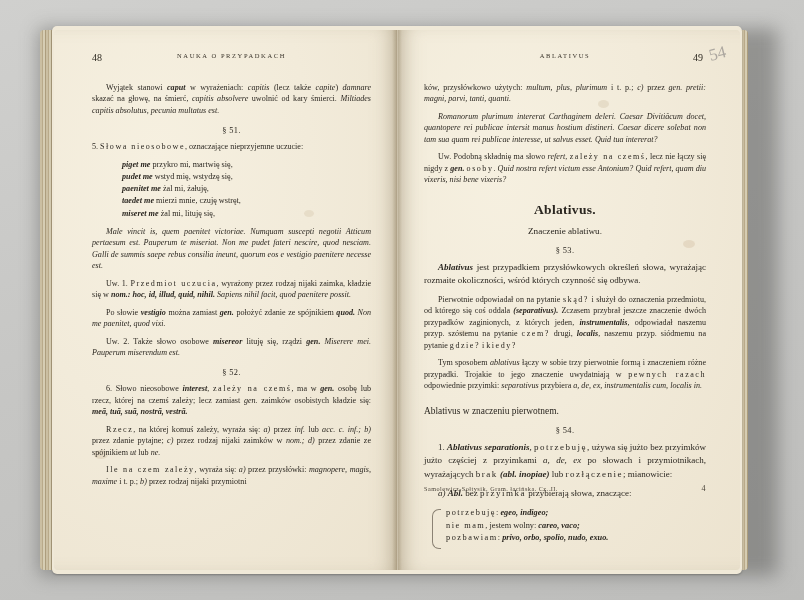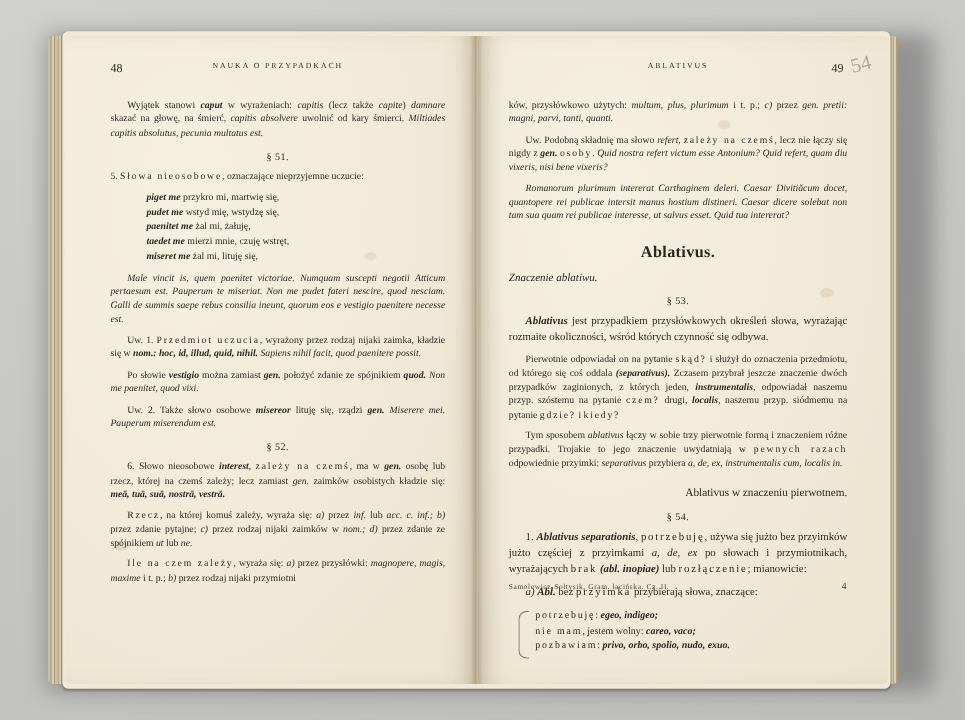--- a/index.html
+++ b/index.html
@@ -143,26 +143,26 @@
     letter-spacing: 0.4px;
   }
   .chap-title {
     text-align: center;
     font-size: 13.5px;
     font-weight: bold;
     margin: 16px 0 8px 0;
     letter-spacing: 0.3px;
   }
   .sub-title {
+    text-align: center;
     font-size: 9.2px;
     margin: 4px 0 8px 0;
-    font-style: italic;
   }
   .sub-title2 {
-    text-align: right;
+    text-align: left;
     font-size: 9.4px;
     margin: 14px 0 6px 0;
   }
   .big-para {
     font-size: 9px;
     line-height: 1.5;
   }
 
   .verb-list {
     margin: 4px 0 6px 0;
@@ -273,23 +273,23 @@
 
       <div class="page-body">
 
         <div class="headline">
           <div class="running-head">ABLATIVUS</div>
           <div class="folio folio-right">49</div>
         </div>
 
         <p>ków, przysłówkowo użytych: <i>multum, plus, plurimum</i> i t. p.; <i>c)</i> przez <i>gen. pretii: magni, parvi, tanti, quanti.</i></p>
 
+        <p class="ind note"><i>Romanorum plurimum intererat Carthaginem deleri. Caesar Divitiăcum docet, quantopere rei publicae intersit manus hostium distineri. Caesar dicere solebat non tam sua quam rei publicae interesse, ut salvus esset. Quid tua intererat?</i></p>
+
         <p class="ind note">Uw. Podobną składnię ma słowo <i>refert</i>, <span class="sp">zależy na czemś</span>, lecz nie łączy się nigdy z <b><i>gen.</i></b> <span class="sp">osoby</span>. <i>Quid nostra refert victum esse Antonium? Quid refert, quam diu vixeris, nisi bene vixeris?</i></p>
-
-        <p class="ind note"><i>Romanorum plurimum intererat Carthaginem deleri. Caesar Divitiăcum docet, quantopere rei publicae intersit manus hostium distineri. Caesar dicere solebat non tam sua quam rei publicae interesse, ut salvus esset. Quid tua intererat?</i></p>
 
         <div class="chap-title">Ablativus.</div>
 
         <div class="sub-title">Znaczenie ablatiwu.</div>
 
         <div class="sect">§ 53.</div>
 
         <p class="ind big-para"><b><i>Ablativus</i></b> jest przypadkiem przysłówkowych określeń słowa, wyrażając rozmaite okoliczności, wśród których czynność się odbywa.</p>
 
         <p class="ind note">Pierwotnie odpowiadał on na pytanie <span class="sp">skąd?</span> i służył do oznaczenia przedmiotu, od którego się coś oddala <b><i>(separativus).</i></b> Zczasem przybrał jeszcze znaczenie dwóch przypadków zaginionych, z których jeden, <b><i>instrumentalis</i></b>, odpowiadał naszemu przyp. szóstemu na pytanie <span class="sp">czem?</span> drugi, <b><i>localis</i></b>, naszemu przyp. siódmemu na pytanie <span class="sp">gdzie?</span> i <span class="sp">kiedy?</span></p>

